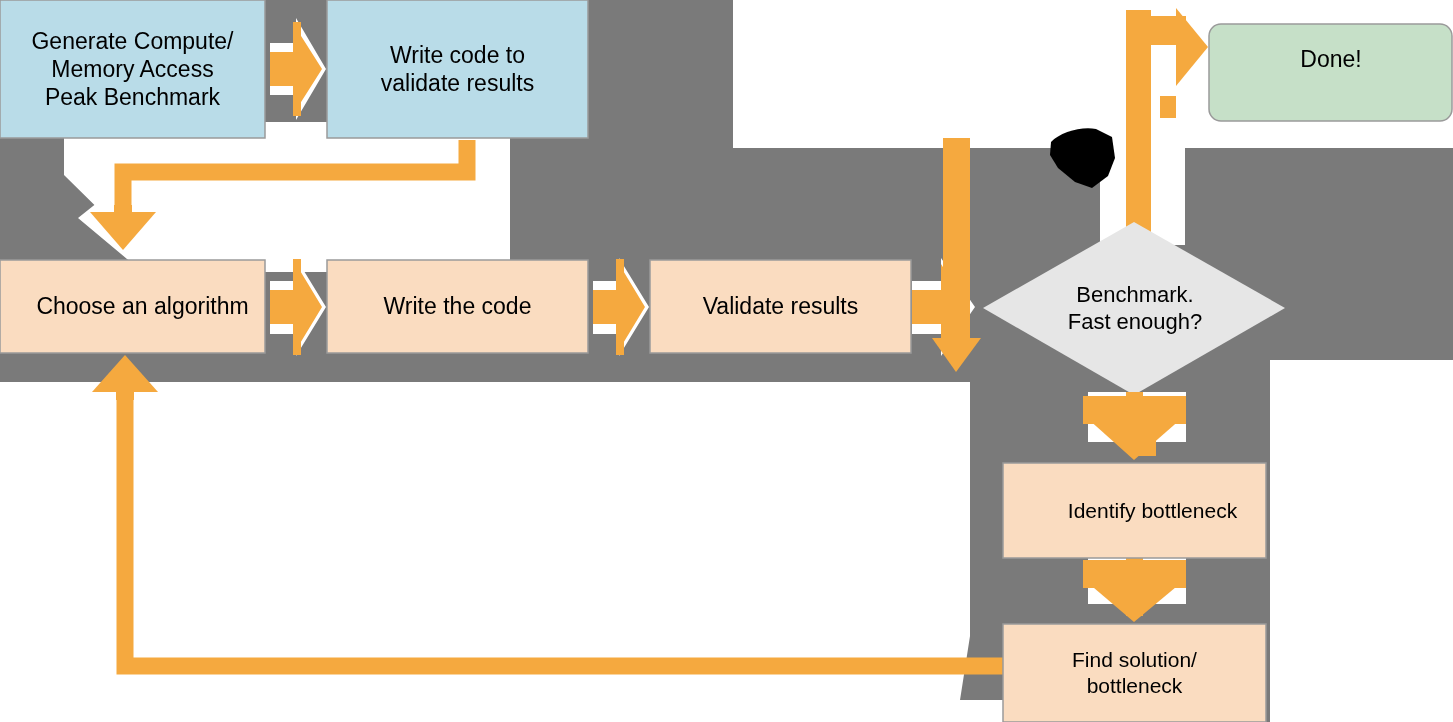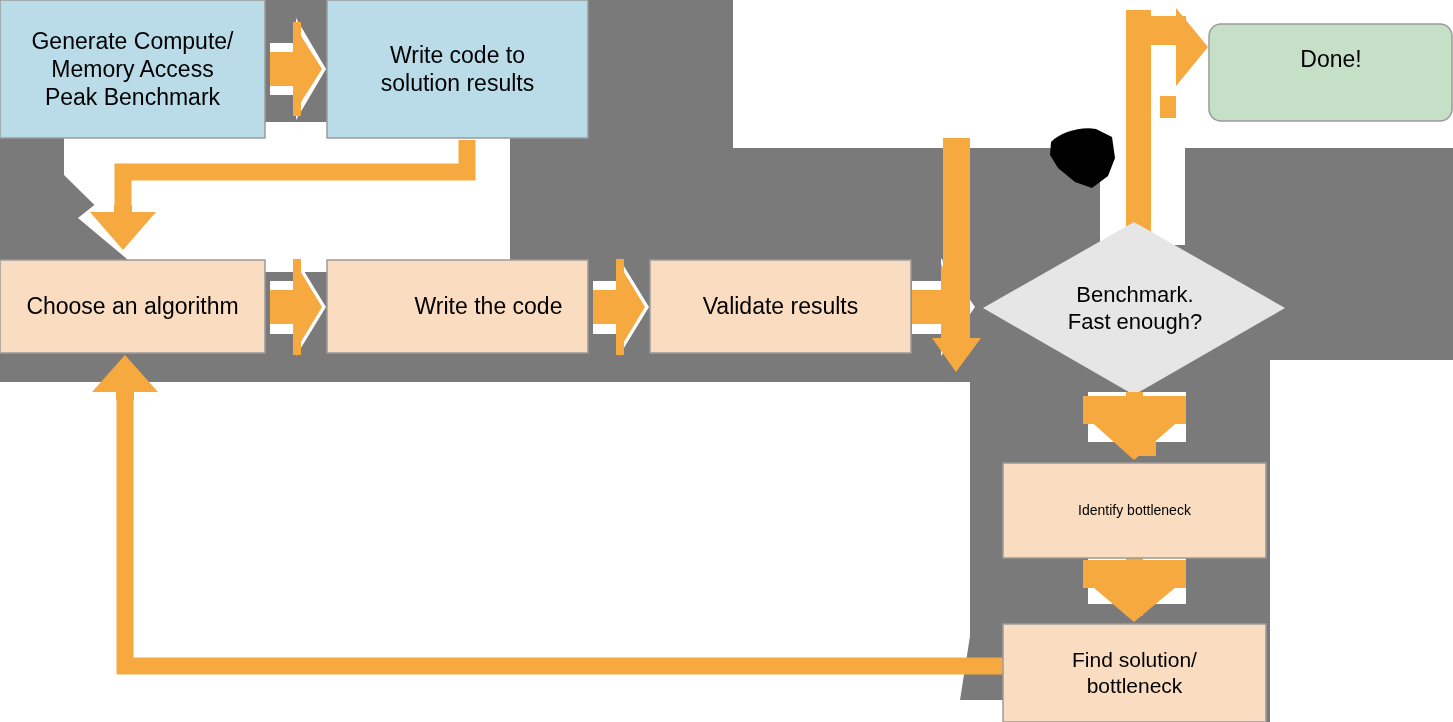--- a/index.html
+++ b/index.html
@@ -28,25 +28,25 @@
     justify-content: center;
     text-align: center;
     color: #000000;
     line-height: 1.22;
     pointer-events: none;
     white-space: pre-line;
   }
   .lbl-gen   { left: 0px;    top: 0px;   width: 265px; height: 138px; font-size: 23px; }
   .lbl-write { left: 327px;  top: 0px;   width: 261px; height: 138px; font-size: 23px; }
   .lbl-done  { left: 1209px; top: 24px;  width: 244px; height: 70px;  font-size: 23px; }
-  .lbl-choose{ left: 0px;    top: 260px; width: 265px; height: 93px;  font-size: 23px; }
-  .lbl-code  { left: 338px;  top: 260px; width: 261px; height: 93px;  font-size: 23px; padding-left: 20px; }
+  .lbl-choose{ left: 0px;    top: 260px; width: 265px; height: 93px;  font-size: 23px; padding-left: 10px; }
+  .lbl-code  { left: 327px;  top: 260px; width: 261px; height: 93px;  font-size: 23px; }
   .lbl-valid { left: 650px;  top: 260px; width: 261px; height: 93px;  font-size: 23px; }
   .lbl-bench { left: 1000px; top: 222px; width: 270px; height: 174px; font-size: 22px; text-align: center; }
-  .lbl-ident { left: 1003px; top: 463px; width: 263px; height: 95px;  font-size: 14px; }
+  .lbl-ident { left: 1003px; top: 463px; width: 263px; height: 95px;  font-size: 21px; padding-left: 18px; }
   .lbl-find  { left: 1003px; top: 624px; width: 263px; height: 98px;  font-size: 21px; }
 </style>
 </head>
 <body>
 
 <div id="canvas">
 
   <svg width="1453" height="722" viewBox="0 0 1453 722">
     <defs>
       <style>
@@ -186,21 +186,21 @@
       <rect class="peach-box" x="1003" y="463" width="263" height="95"></rect>
       <rect class="peach-box" x="1003" y="624" width="263" height="98"></rect>
     </g>
   </svg>
 
   <div class="node-label lbl-gen">Generate Compute/
 Memory Access
 Peak Benchmark</div>
 
   <div class="node-label lbl-write">Write code to
-solution results</div>
+validate results</div>
 
   <div class="node-label lbl-done">Done!</div>
 
   <div class="node-label lbl-choose">Choose an algorithm</div>
 
   <div class="node-label lbl-code">Write the code</div>
 
   <div class="node-label lbl-valid">Validate results</div>
 
   <div class="node-label lbl-bench">Benchmark.

